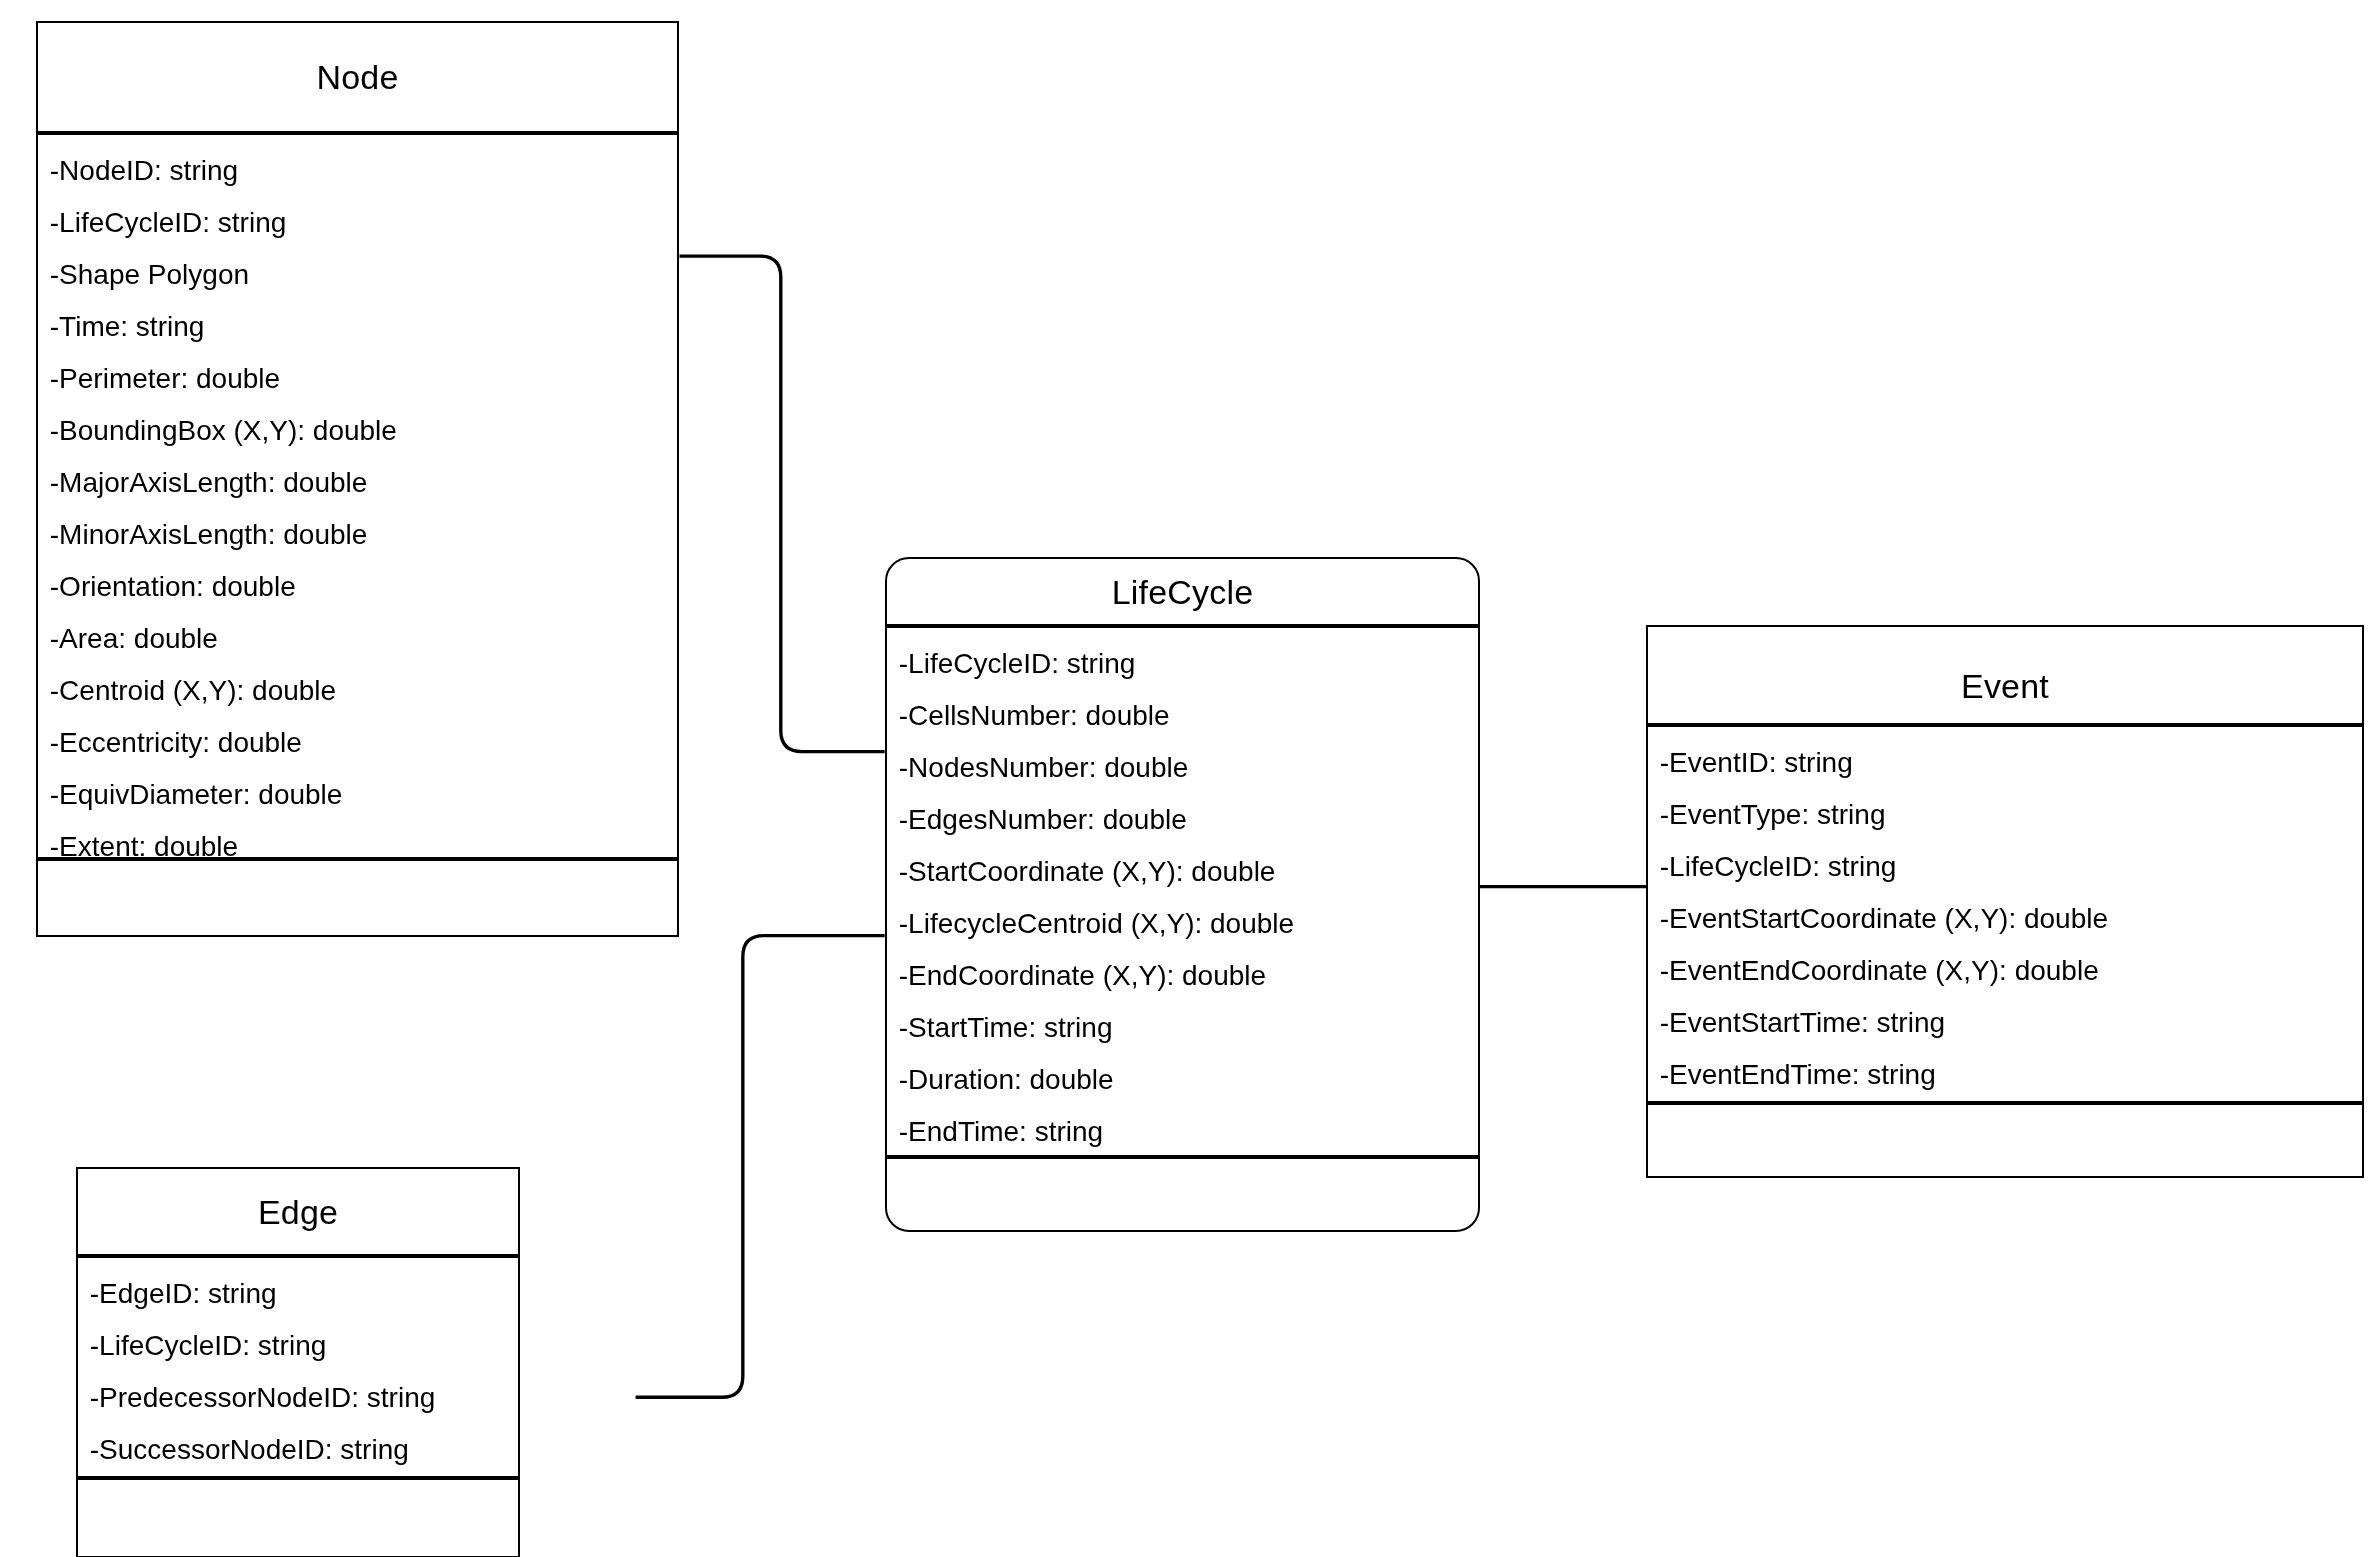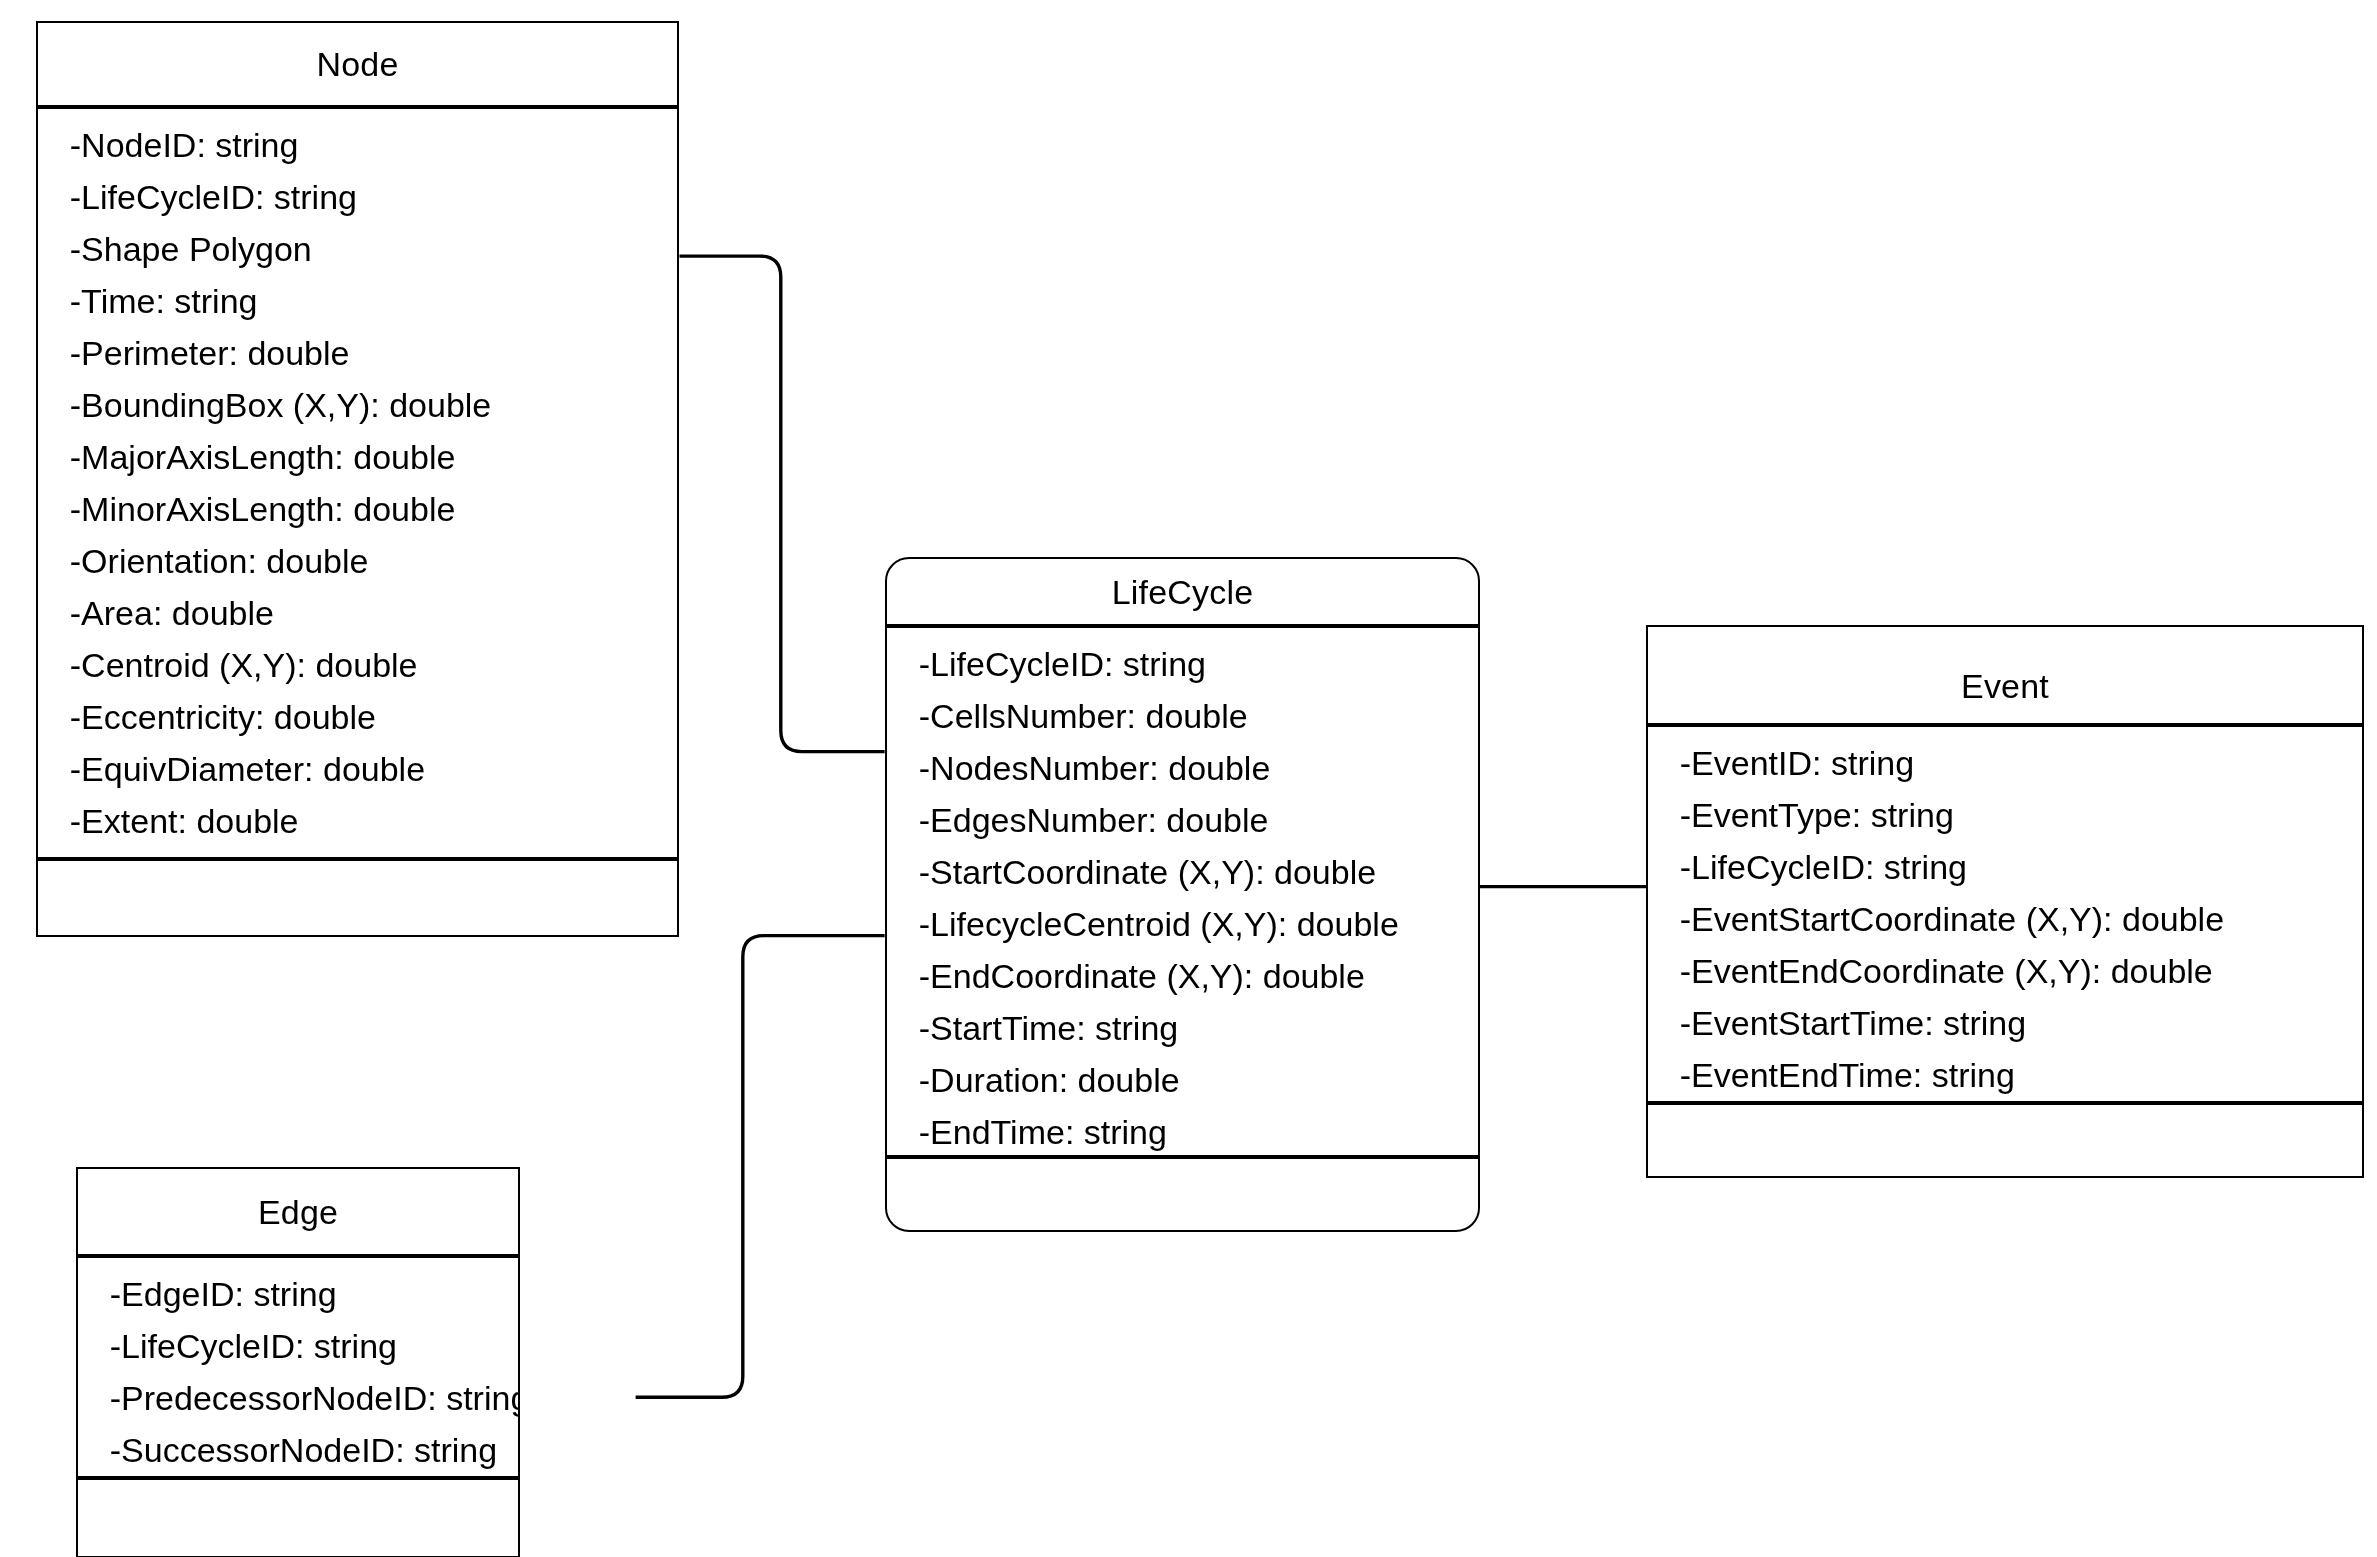--- a/index.html
+++ b/index.html
@@ -41,33 +41,32 @@
   }
   .uml-attrs {
     box-sizing: border-box;
     border-bottom: 4.2px solid #000000;
     flex: 1 1 auto;
     padding-left: 11.8px;
     padding-top: 10px;
     overflow: hidden;
   }
   .uml-attr {
-    font-size: 34px;
+    font-size: 28px;
     line-height: 52px;
     white-space: nowrap;
-    margin-left: 20px;
   }
   .uml-ops {
     box-sizing: border-box;
     flex: none;
   }
 
   
   #class-node      { left: 36px;   top: 21px;   width: 643px; height: 916px; }
-  #class-node .uml-header { height: 86px; text-align: right; }
+  #class-node .uml-header { height: 112px; text-align: right; }
   #class-node .uml-ops    { height: 74px; }
 
   #class-lifecycle { left: 885px; top: 557px;  width: 595px; height: 675px; border-radius: 24px; }
   #class-lifecycle .uml-header { height: 69px; }
   #class-lifecycle .uml-ops    { height: 71px; }
 
   #class-event     { left: 1646px; top: 625px;  width: 718px; height: 553px; }
   #class-event .uml-header { height: 78px; margin-top: 22px; }
   #class-event .uml-ops    { height: 71px; }
 

